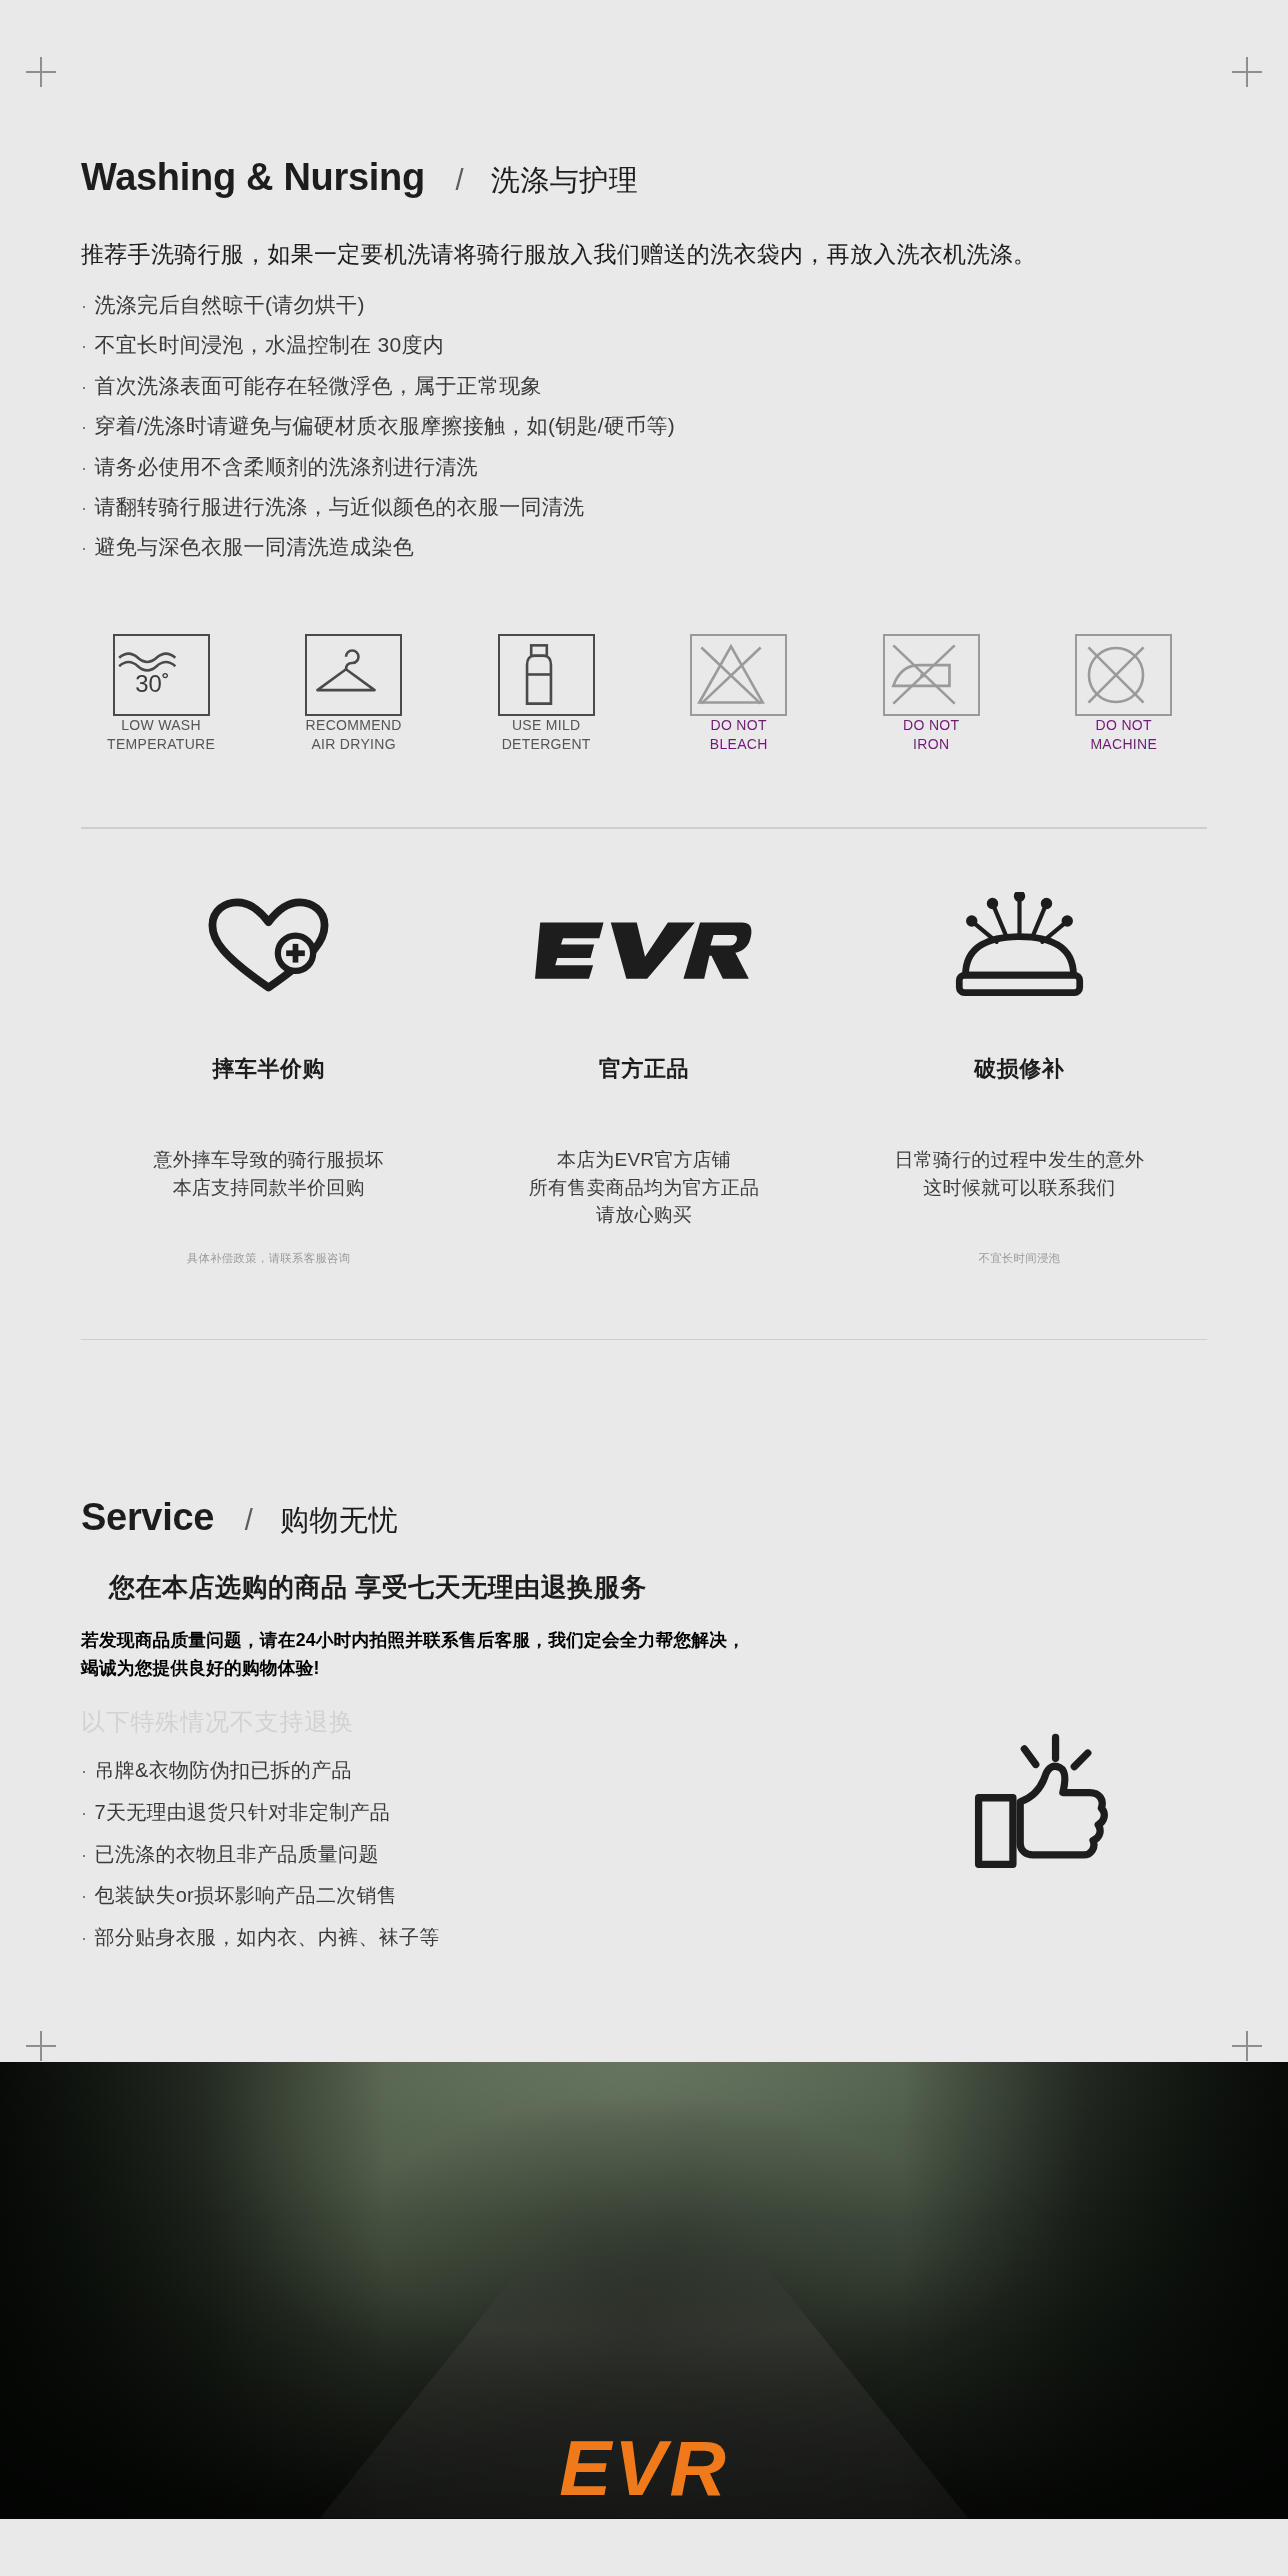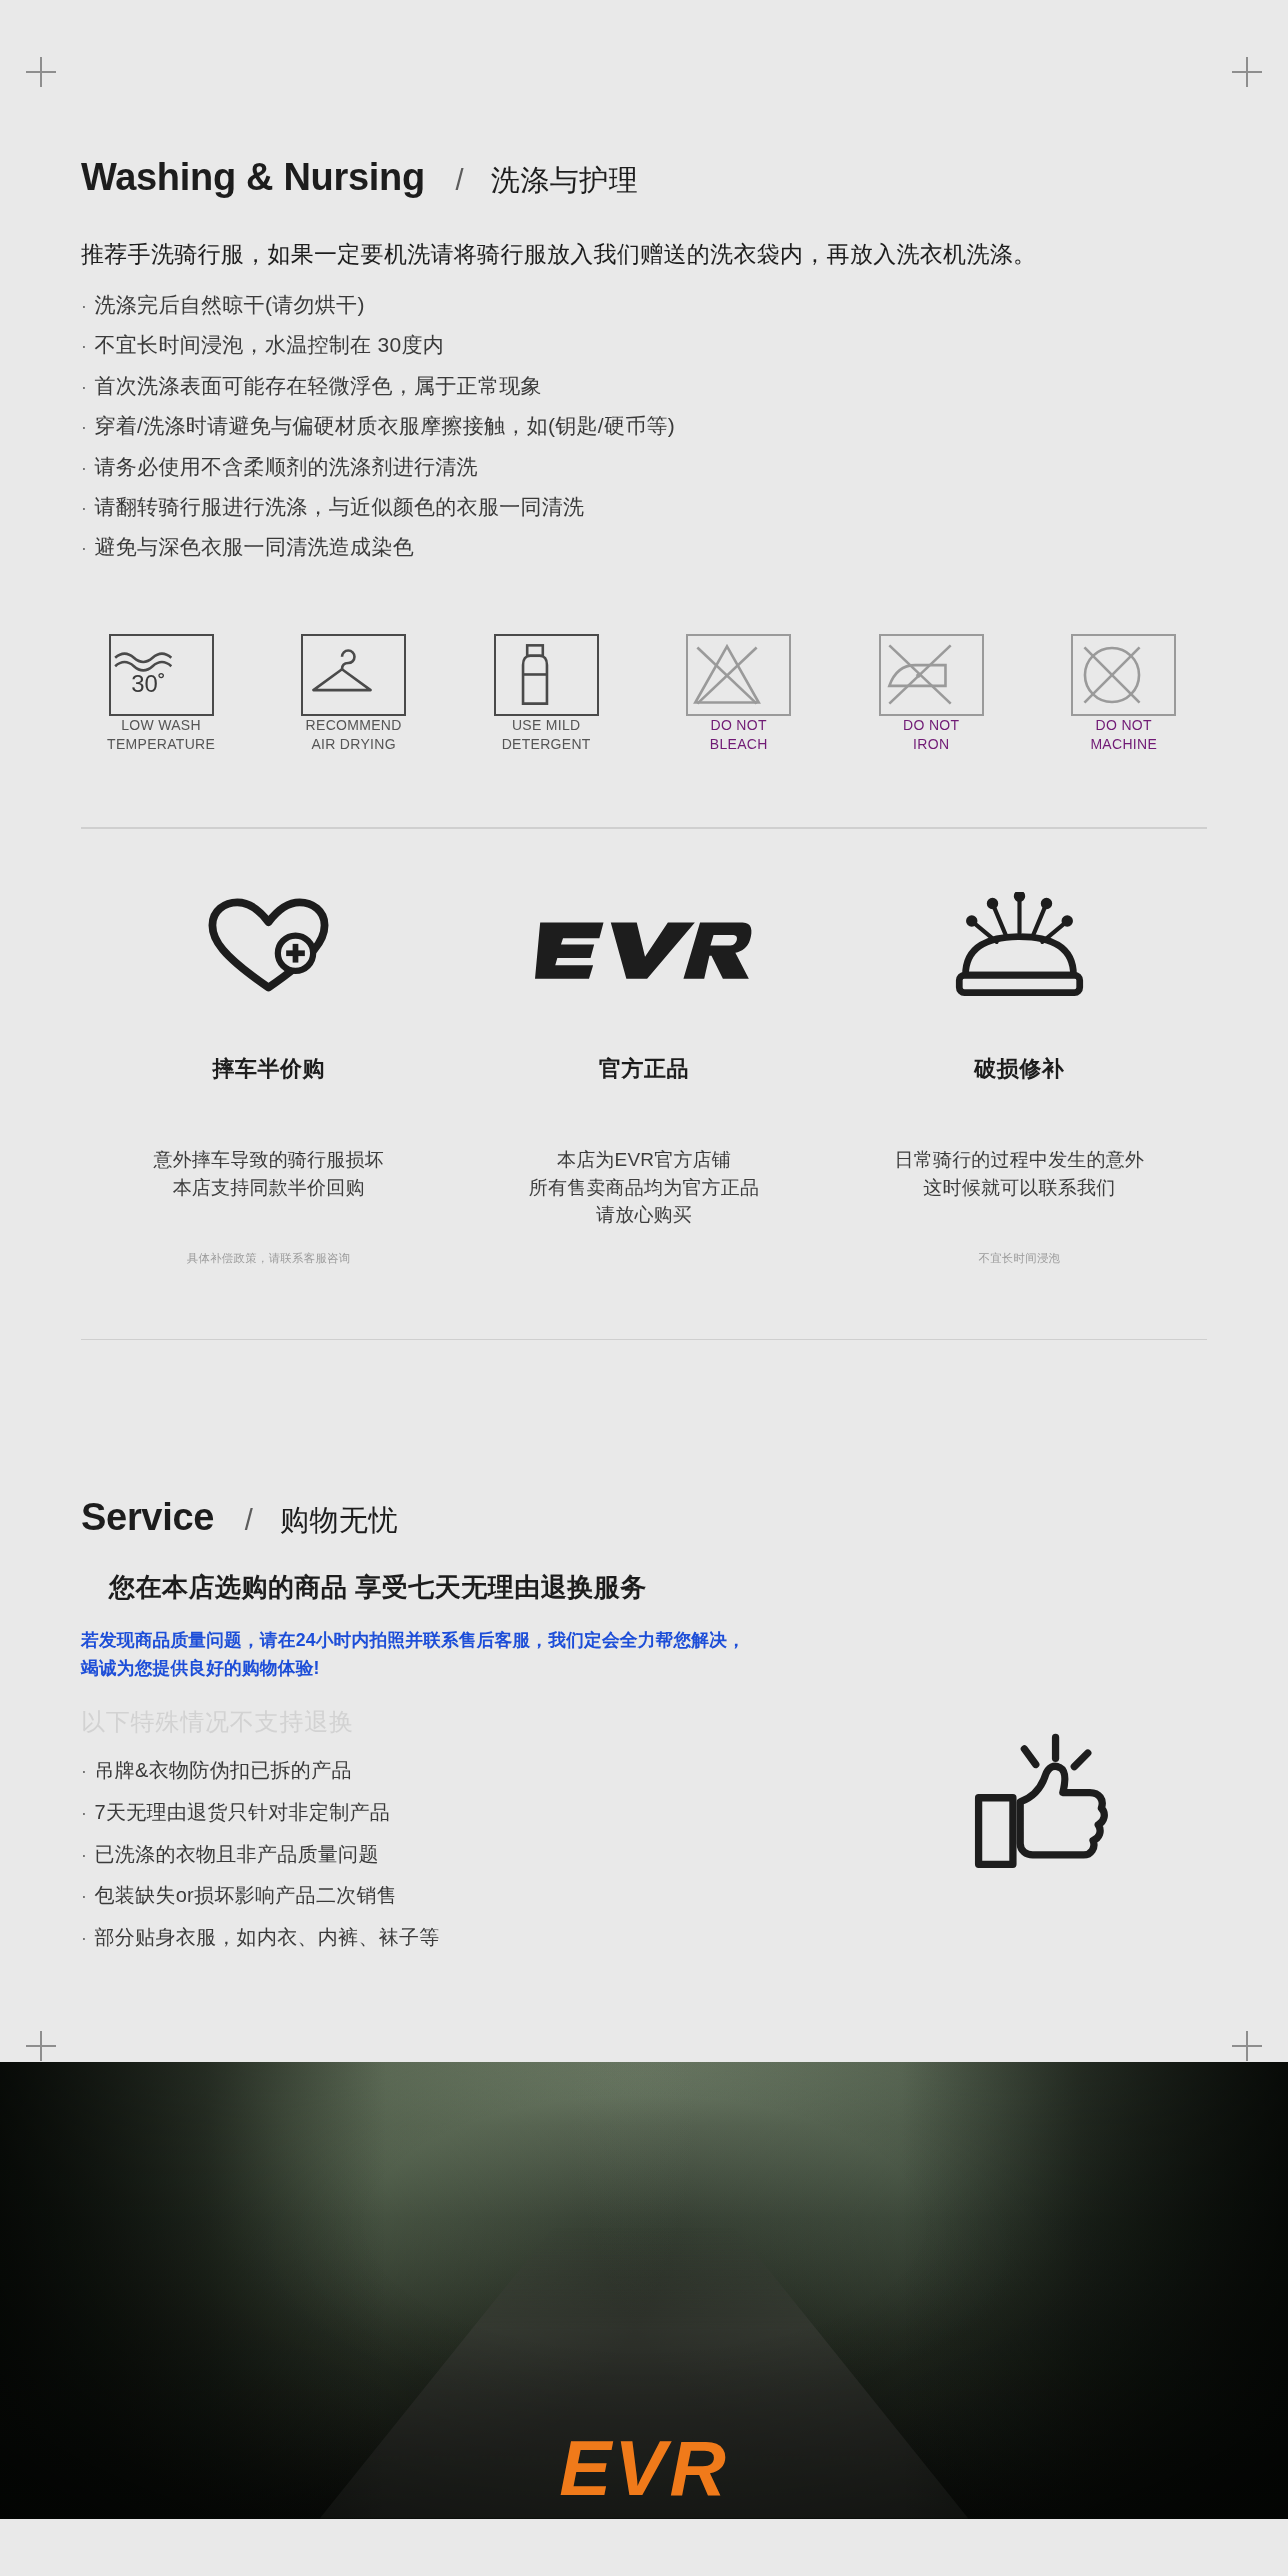--- a/index.html
+++ b/index.html
@@ -105,21 +105,21 @@
     margin-top: 57px;
     padding: 0 5.2px 0 2.1px;
   }
   .care-item {
     width: 156px;
     display: flex;
     flex-direction: column;
     align-items: center;
   }
   .care-box {
-    width: 105px;
+    width: 97px;
     height: 82px;
     border: 2.1px solid #4a4a4a;
     position: relative;
   }
   .care-cap {
     margin-top: 0;
     text-align: center;
     font-size: 14px;
     line-height: 1.38;
     color: #555;
@@ -183,21 +183,21 @@
     font-size: 26px;
     font-weight: bold;
     color: #1d1d1d;
     margin-top: 29px;
     letter-spacing: 0.5px;
     margin-left: 28px;
   }
   .serv-sub {
     font-size: 17.7px;
     font-weight: bold;
-    color: #1d4ed8;
+    color: #000000;
     line-height: 1.55;
     margin-top: 22px;
     letter-spacing: 0.2px;
   }
   .serv-ghost {
     font-size: 24px;
     color: #d2d2d2;
     margin-top: 24px;
     letter-spacing: 0.8px;
   }

